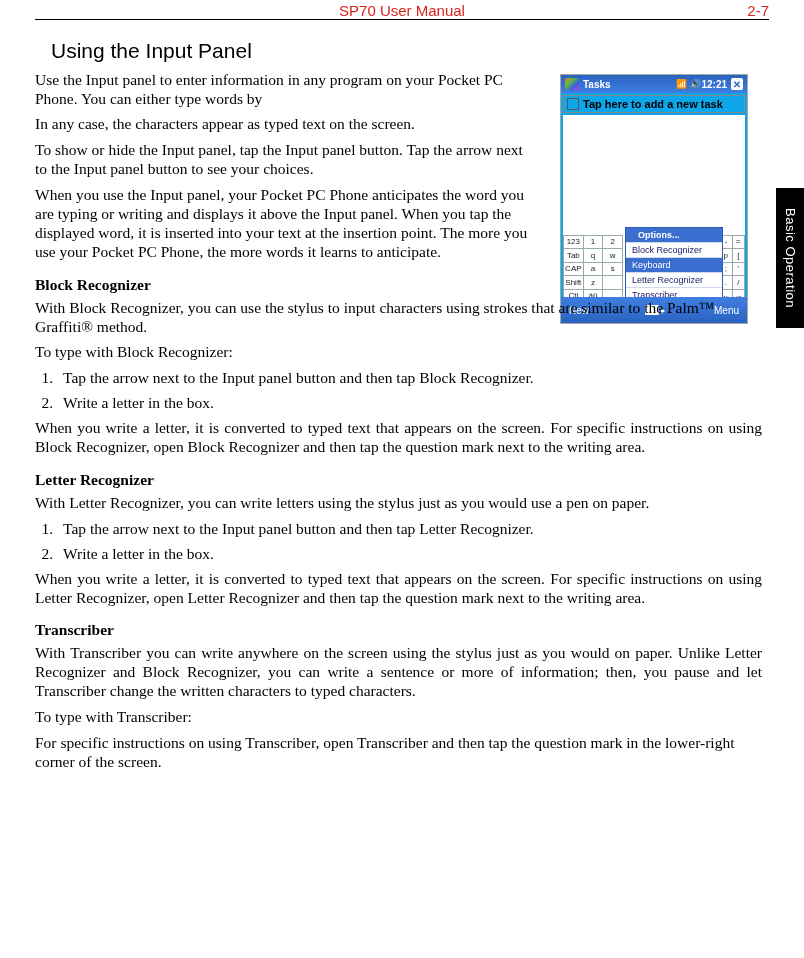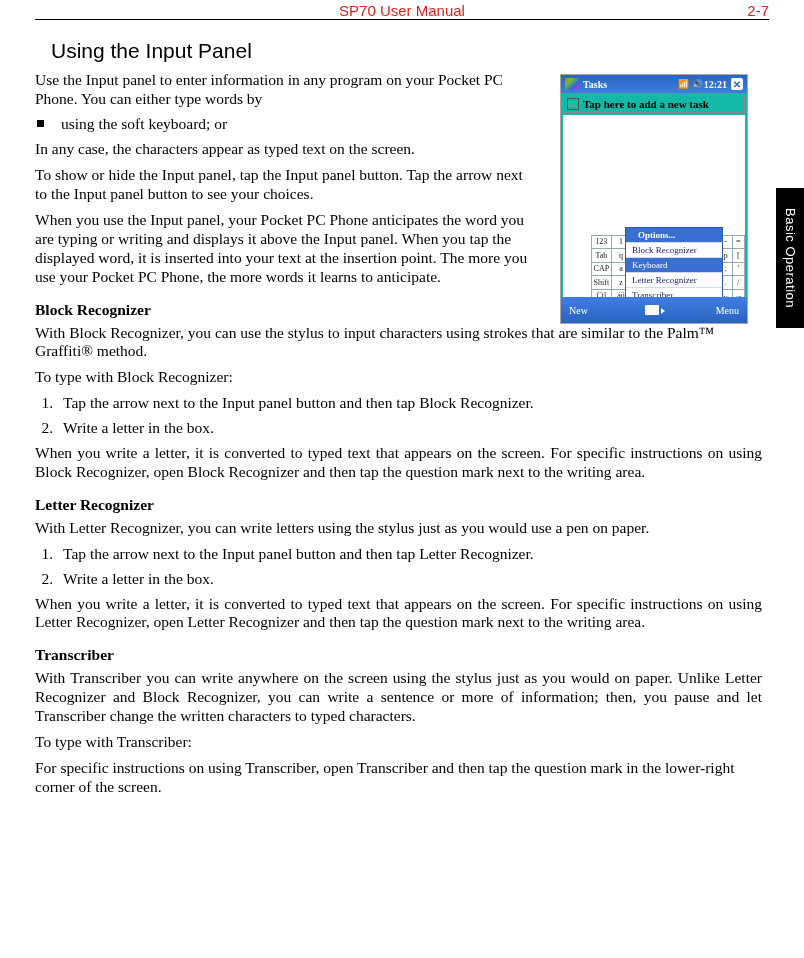--- a/index.html
+++ b/index.html
@@ -15,34 +15,34 @@
   ul.sq{list-style:none;padding:0;margin:0 0 6px 0;}
   ul.sq li{position:relative;padding-left:26px;margin:0 0 6px 0;}
   ul.sq li::before{content:"";position:absolute;left:2px;top:5px;width:7px;height:7px;background:#000;}
   .subhead{font-weight:bold;margin:14px 0 4px 0;}
   ol.steps{padding:0 0 0 22px;margin:0 0 6px 0;}
   ol.steps li{padding-left:6px;margin:0 0 6px 0;}
   .justify{text-align:justify;}
   .col1{width:500px;}
 
   
-  .device{position:absolute;top:74px;left:560px;width:186px;height:248px;border:1px solid #a6a6a6;background:#14b8a6;font-family:Liberation Serif, serif;font-size:9px;color:#1a1a6a;}
+  .device{position:absolute;top:74px;left:560px;width:186px;height:248px;border:1px solid #a6a6a6;background:#0ea5e9;font-family:Liberation Sans, sans-serif;font-size:9px;color:#1a1a6a;}
   .d-top{height:18px;background:linear-gradient(#2a63c0,#3f7ee0);color:#fff;display:flex;align-items:center;padding:0 4px;font-size:10px;font-weight:bold;}
   .d-top .flag{width:14px;height:12px;background:linear-gradient(135deg,#d73,#6b3,#36d,#d3d);border-radius:2px;margin-right:4px;}
   .d-top .spacer{flex:1;}
   .d-top .ic{margin-left:3px;font-size:9px;}
   .d-top .x{background:#fff;color:#2a63c0;width:12px;height:12px;border-radius:2px;display:flex;align-items:center;justify-content:center;font-weight:bold;margin-left:4px;}
   .d-hint{height:16px;border:1px solid #888;margin:2px;display:flex;align-items:center;padding:0 3px;font-weight:bold;color:#000;font-size:11px;}
   .d-hint .chk{width:10px;height:10px;border:1px solid #555;margin-right:4px;}
   .d-body{position:absolute;top:40px;left:2px;right:2px;bottom:20px;background:#fff;}
   .d-menu{position:absolute;bottom:0;left:62px;width:96px;border:1px solid #2a5bb8;background:#fff;font-size:9px;}
   .d-menu .opthdr{background:#3a6fd0;color:#fff;padding:2px 12px;font-weight:bold;}
   .d-menu .mi{padding:2px 6px;border-top:1px solid #cfd9ef;color:#1a1a6a;}
   .d-menu .mi.sel{background:#3a6fd0;color:#fff;}
-  .d-kbrows{position:absolute;bottom:0;left:0;width:60px;padding-left:28px;}
+  .d-kbrows{position:absolute;bottom:0;left:0;width:60px;}
   .d-kbrows .r{height:12.5px;border:1px solid #9aa;border-top:none;display:flex;}
   .d-kbrows .r:first-child{border-top:1px solid #9aa;}
   .d-kbrows .c{flex:1;border-right:1px solid #9aa;display:flex;align-items:center;justify-content:center;font-size:8px;color:#222;}
   .d-kbrows .c:last-child{border-right:none;}
   .d-kbright{position:absolute;bottom:0;right:0;width:26px;}
   .d-kbright .r{height:12.5px;border:1px solid #9aa;border-top:none;display:flex;}
   .d-kbright .r:first-child{border-top:1px solid #9aa;}
   .d-kbright .c{flex:1;border-right:1px solid #9aa;display:flex;align-items:center;justify-content:center;font-size:8px;color:#222;}
   .d-kbright .c:last-child{border-right:none;}
   .d-bot{position:absolute;bottom:0;left:0;right:0;height:26px;background:linear-gradient(#3f7ee0,#2a63c0);color:#fff;display:flex;align-items:center;justify-content:space-between;padding:0 8px;font-size:10px;}
@@ -141,21 +141,20 @@
       <span>Menu</span>
     </div>
   </div>
 
   <div class="content">
     <div class="section-title">Using the Input Panel</div>
 
     <div class="col1">
       <p>Use the Input panel to enter information in any program on your Pocket PC Phone. You can either type  words by</p>
       <ul class="sq">
-        <li>using the soft keyboard; or</li>
       </ul>
       <p>In any case, the characters appear as typed text on the screen.</p>
       <p>To show or hide the Input panel, tap the Input panel button. Tap the arrow next to the Input panel button to see your choices.</p>
       <p>When you use the Input panel, your Pocket PC Phone anticipates the word you are typing or writing and displays it above the Input panel. When you tap the displayed word, it is inserted into your text at the insertion point. The more you use your Pocket PC Phone, the more words it learns to anticipate.</p>
     </div>
 
     <div class="subhead">Block Recognizer</div>
     <p>With Block Recognizer, you can use the stylus to input characters using strokes that are similar to the Palm™ Graffiti® method.</p>
     <p>To type with Block Recognizer:</p>
     <ol class="steps">

